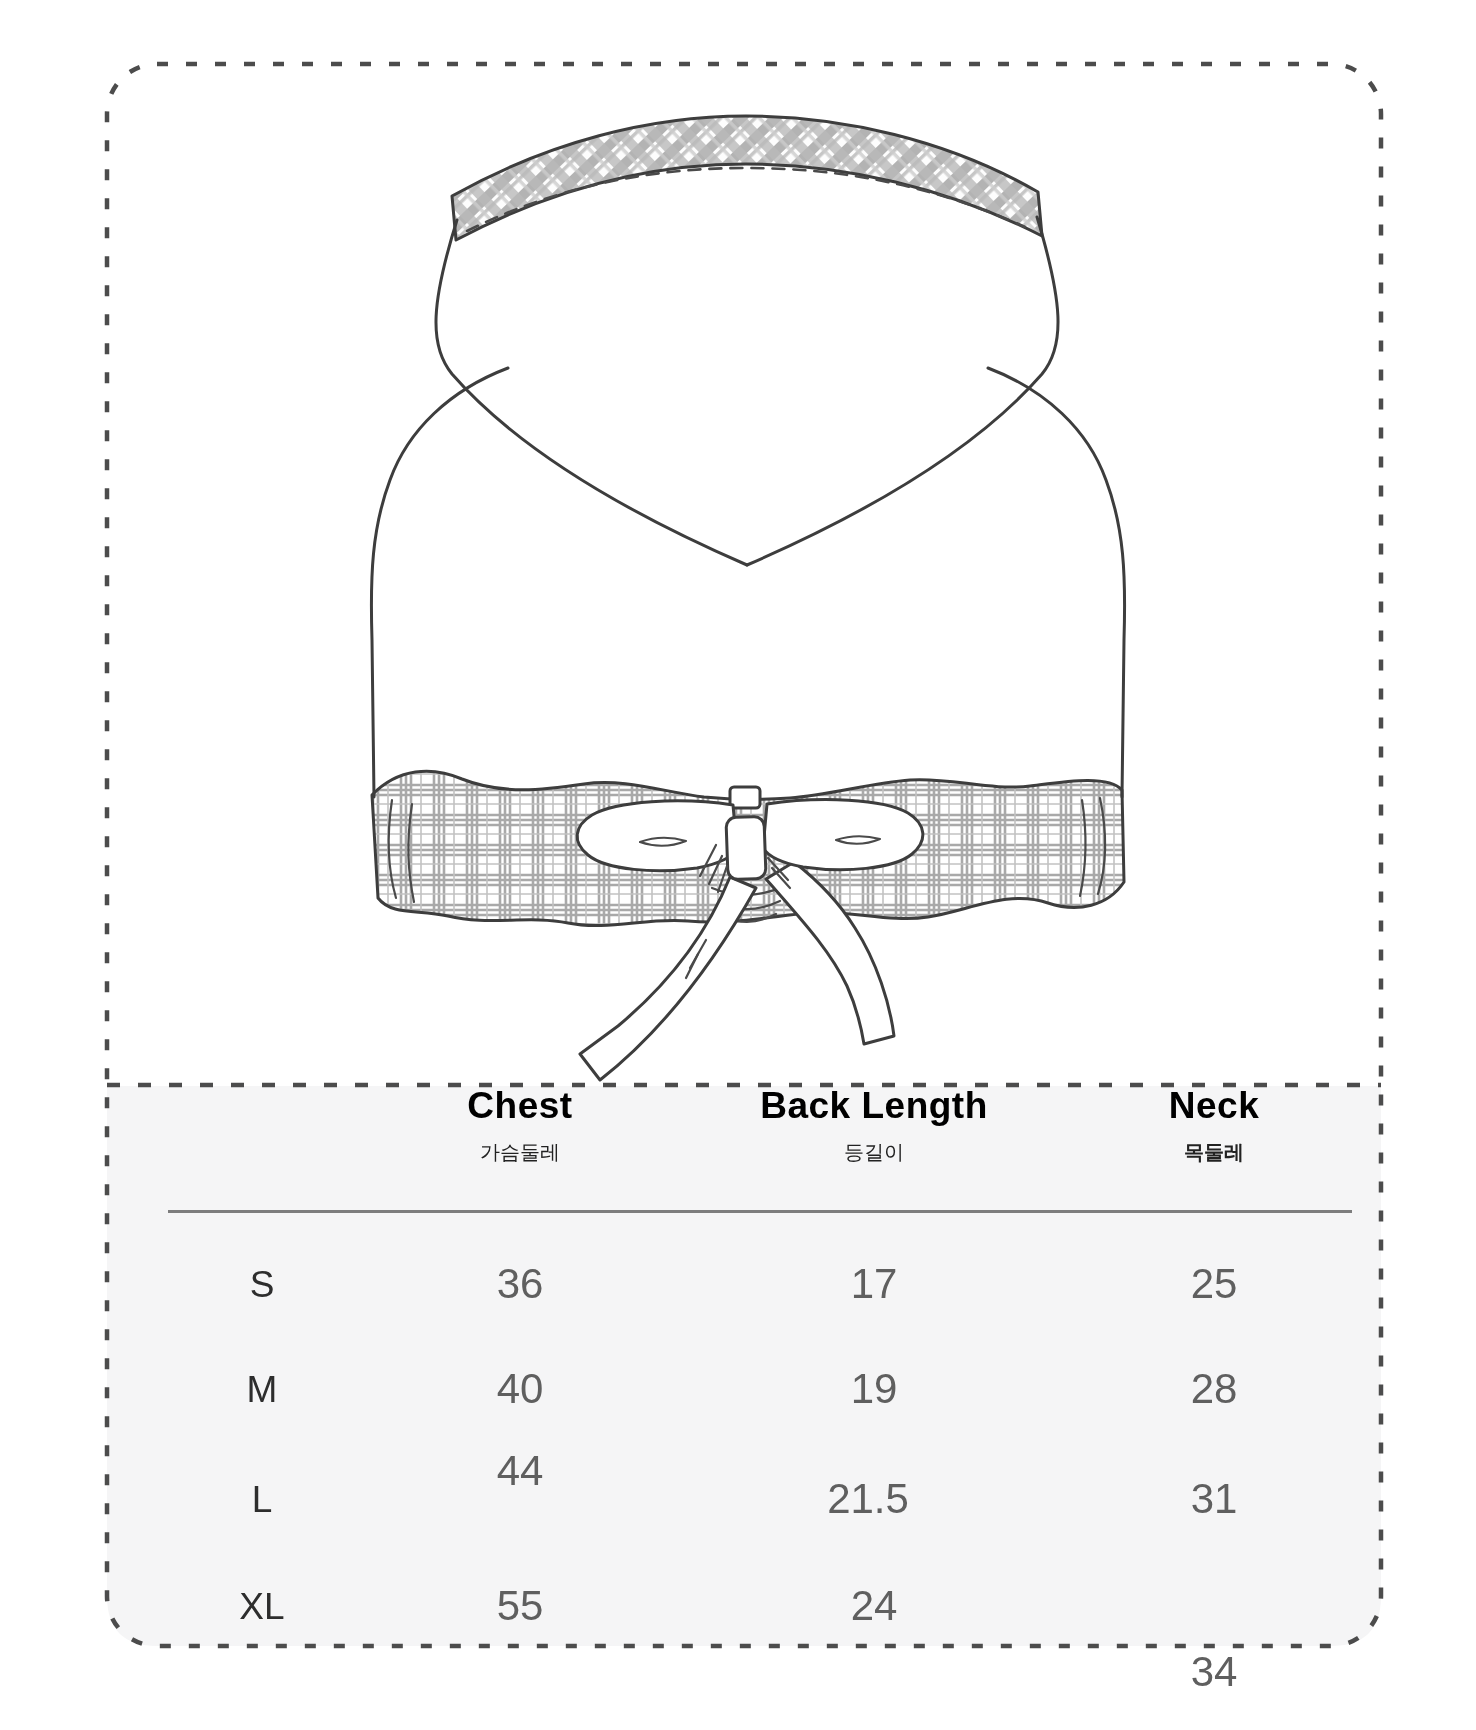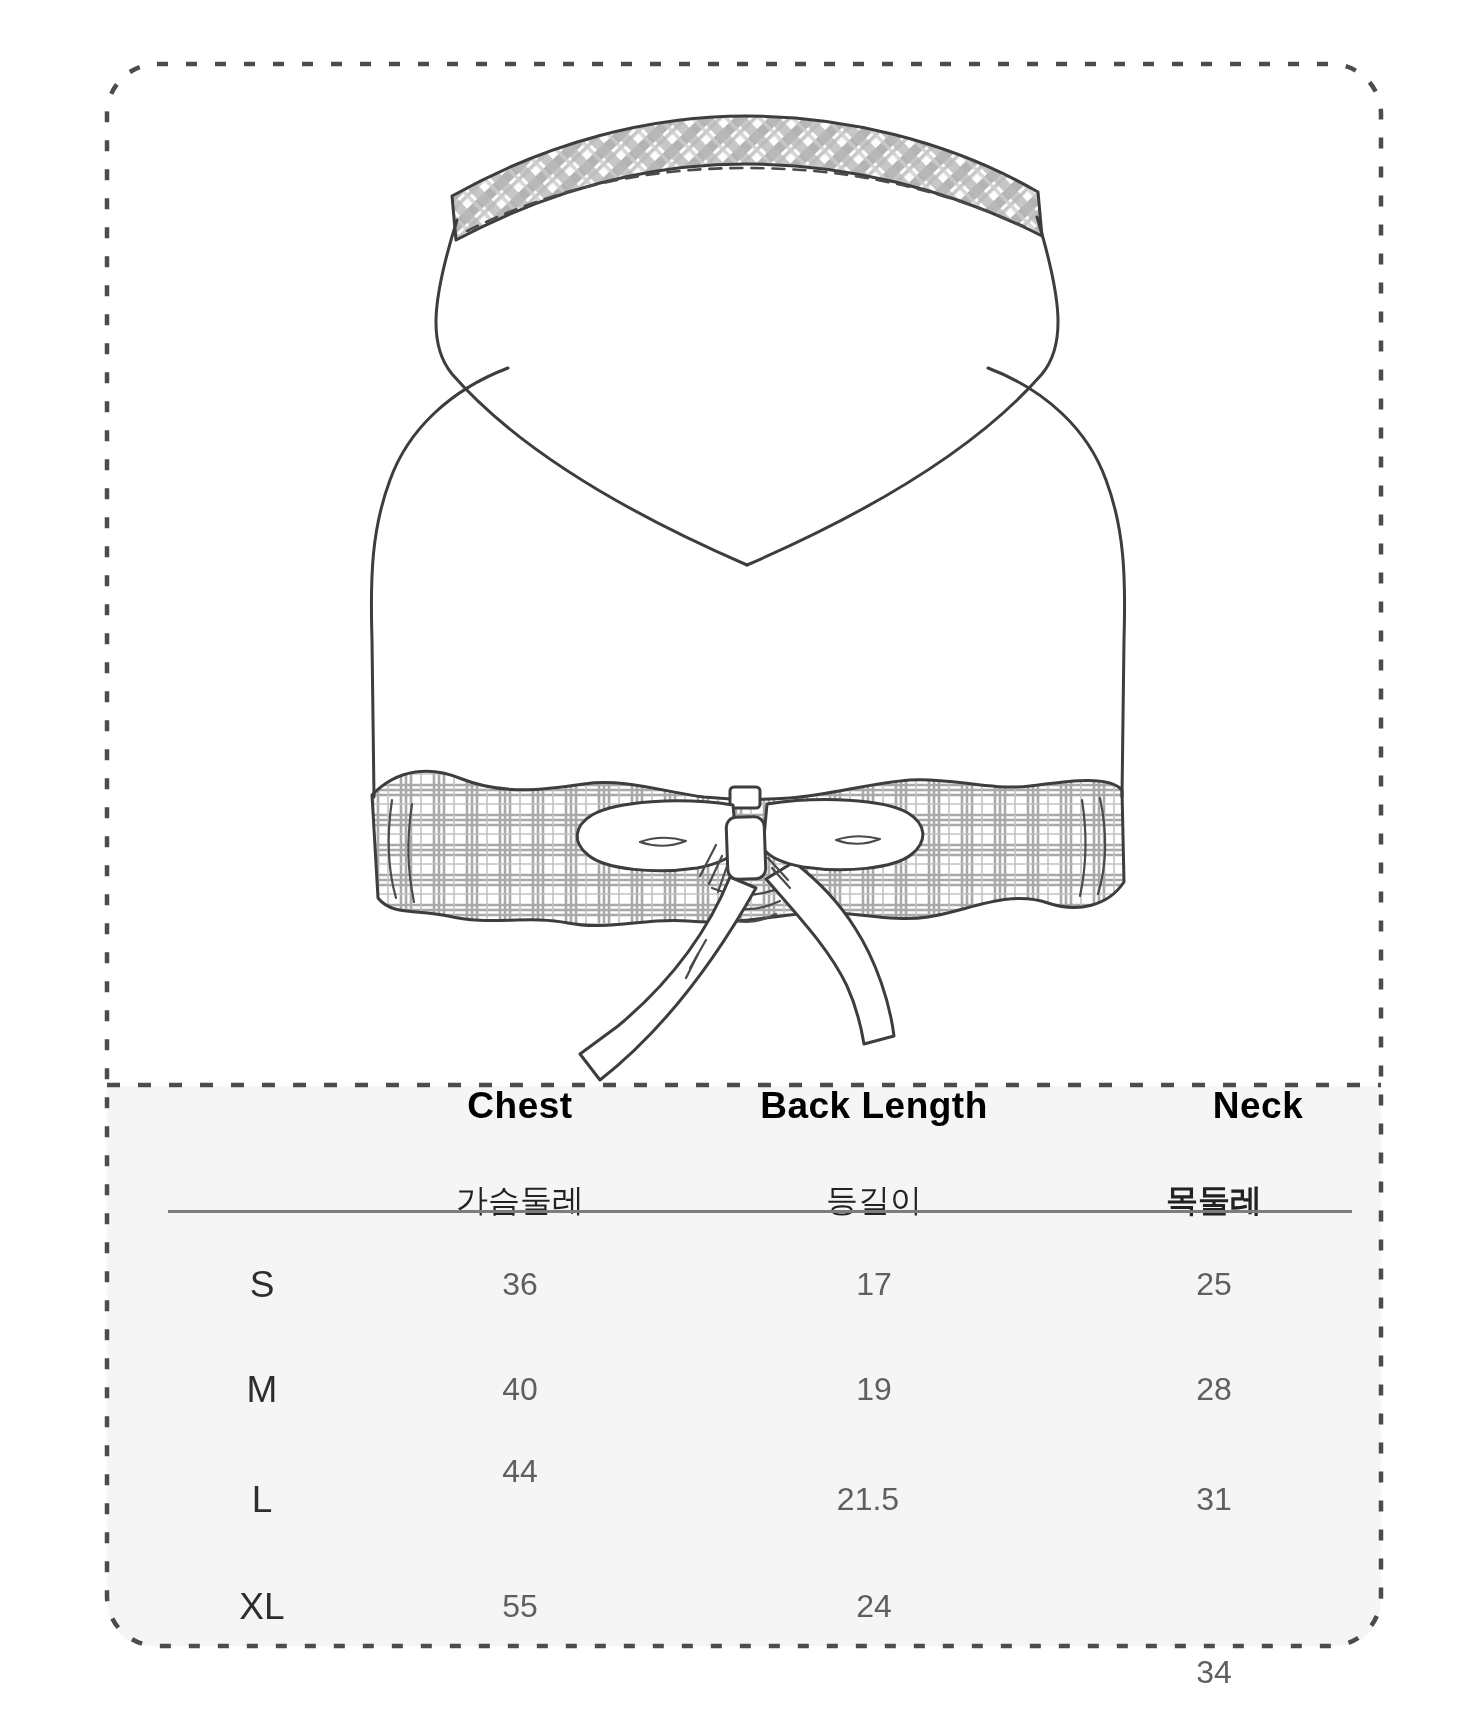--- a/index.html
+++ b/index.html
@@ -11,23 +11,23 @@
     font-family:"Liberation Sans","DejaVu Sans",sans-serif;
   }
   #art{position:absolute;left:0;top:0;width:1476px;height:1730px;}
   .cell{
     position:absolute;
     transform:translate(-50%,-50%);
     white-space:nowrap;
     line-height:1;
   }
   .h-en{font-size:37px;font-weight:700;color:#000000;letter-spacing:0.5px;}
-  .h-ko{font-size:32px;font-weight:400;color:#222222;margin-top:48px;}
+  .h-ko{font-size:20px;font-weight:400;color:#222222;}
   .size-label{font-size:37px;font-weight:500;color:#2d2d2d;}
-  .val{font-size:32px;font-weight:400;color:#5f5f5f;}
+  .val{font-size:42px;font-weight:400;color:#5f5f5f;}
   .divider{
     position:absolute;
     left:168px;top:1210px;
     width:1184px;height:2.5px;
     background:#7d7d7d;
   }
 </style>
 </head>
 <body>
 
@@ -139,21 +139,21 @@
 
     <rect x="107" y="64" width="1274" height="1582" rx="50" fill="none" stroke="#4c4c4c" stroke-width="4.5" stroke-dasharray="11 18"></rect>
 
     <line x1="107" y1="1085" x2="1381" y2="1085" stroke="#4c4c4c" stroke-width="4.5" stroke-dasharray="13 18"></line>
   </svg>
 
   <div>
 
     <span class="cell h-en" style="left:520px;top:1105px;">Chest</span>
     <span class="cell h-en" style="left:874px;top:1105px;">Back Length</span>
-    <span class="cell h-en" style="left:1214px;top:1105px;margin-left:44px;">Neck</span>
+    <span class="cell h-en" style="left:1214px;top:1105px;">Neck</span>
 
     <span class="cell h-ko" style="left:520px;top:1152px;">가슴둘레</span>
     <span class="cell h-ko" style="left:874px;top:1152px;">등길이</span>
     <span class="cell h-ko" style="left:1214px;top:1152px;font-weight:bold;">목둘레</span>
 
     <div class="divider"></div>
 
     <span class="cell size-label" style="left:262px;top:1284px;">S</span>
     <span class="cell val" style="left:520px;top:1284px;">36</span>
     <span class="cell val" style="left:874px;top:1284px;">17</span>

